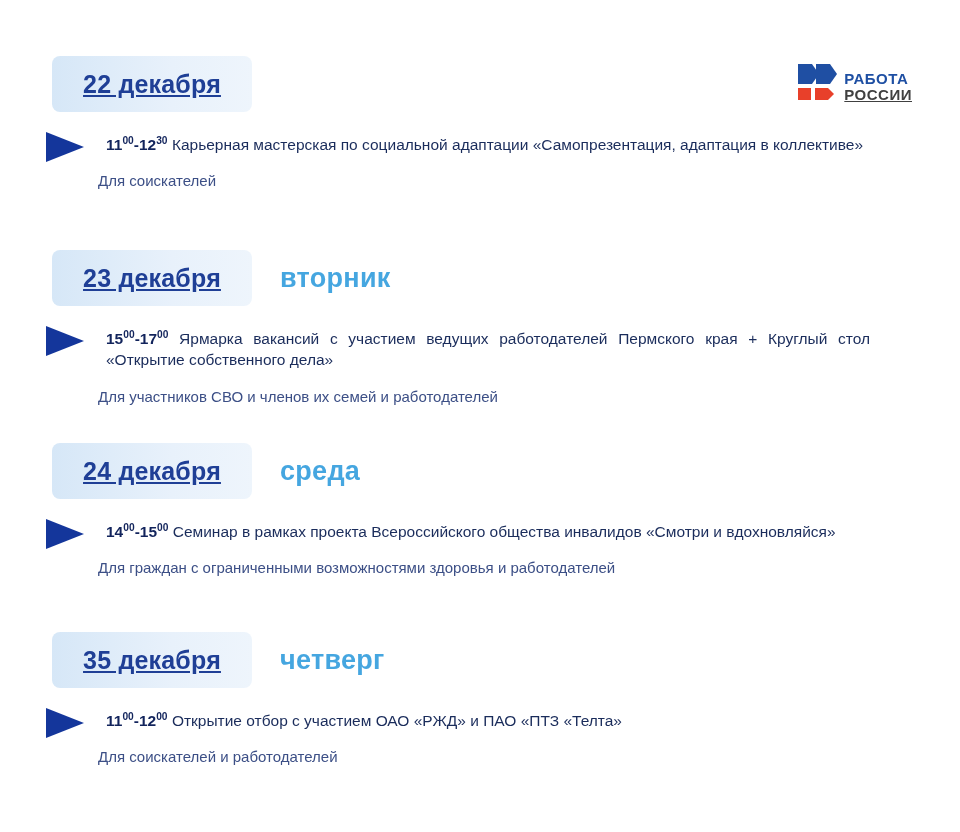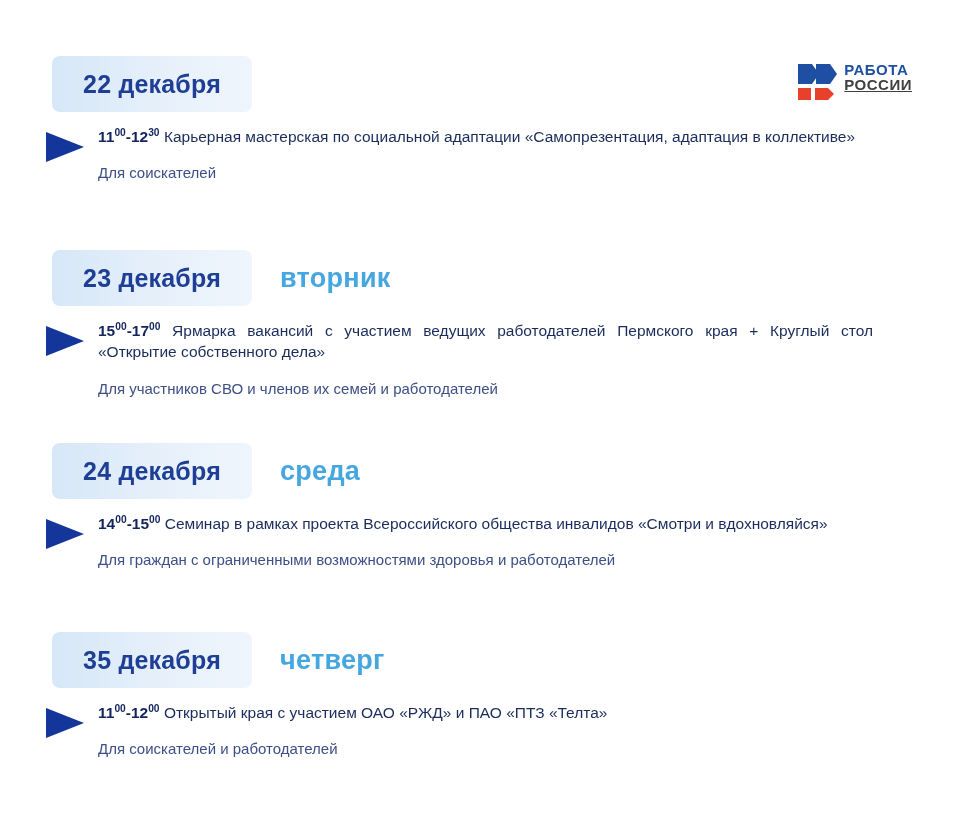--- a/index.html
+++ b/index.html
@@ -22,21 +22,21 @@
     box-sizing: border-box;
     padding: 0;
   }
 
   
   .logo {
     position: absolute;
     top: 62px;
     right: 48px;
     display: flex;
-    align-items: flex-start;
+    align-items: flex-end;
   }
   .logo-mark {
     width: 46px;
     height: 40px;
     position: relative;
     flex: none;
   }
   .logo-text {
     line-height: 1.02;
     font-weight: bold;
@@ -65,20 +65,21 @@
     height: 56px;
     min-width: 200px;
     padding: 0 24px;
     box-sizing: border-box;
     border-radius: 8px;
     background: linear-gradient(90deg, #d6e7f7 0%, #e8f1fb 60%, #eef5fc 100%);
     font-size: 25px;
     font-weight: bold;
     color: #1f3f96;
     letter-spacing: 0.2px;
+    text-decoration: underline;
   }
   .weekday {
     margin-left: 28px;
     font-size: 27px;
     font-weight: bold;
     color: #45a6e0;
     letter-spacing: 0.3px;
   }
 
   
@@ -95,21 +96,21 @@
     margin-top: 4px;
     margin-right: 12px;
   }
   .event-text {
     font-size: 15.5px;
     line-height: 1.38;
     color: #1a2c5b;
     max-width: 780px;
   }
   .event-line {
-    margin: 0;
+    margin: 8px;
   }
   .event-line.justify {
     text-align: justify;
     max-width: 775px;
   }
   .time {
     font-weight: bold;
     color: #12245c;
   }
   .time sup {
@@ -212,20 +213,20 @@
     </div>
     <div class="events">
       <div class="arrow">
         <svg width="42" height="34" viewBox="0 0 42 34" xmlns="http://www.w3.org/2000/svg">
           <polygon points="2,2 40,17 2,32" fill="#14369b"></polygon>
         </svg>
       </div>
       <div class="event-text">
         <p class="event-line">
           <span class="time"><span>11</span><sup>00</sup>-<span>12</span><sup>00</sup></span>
-          <span>Открытый края с участием ОАО «РЖД» и ПАО «ПТЗ «Телта»</span>
+          <span>Открытие отбор с участием ОАО «РЖД» и ПАО «ПТЗ «Телта»</span>
         </p>
         <p class="audience">Для соискателей и работодателей</p>
       </div>
     </div>
   </div>
 
 </div>
 
 </body></html>

